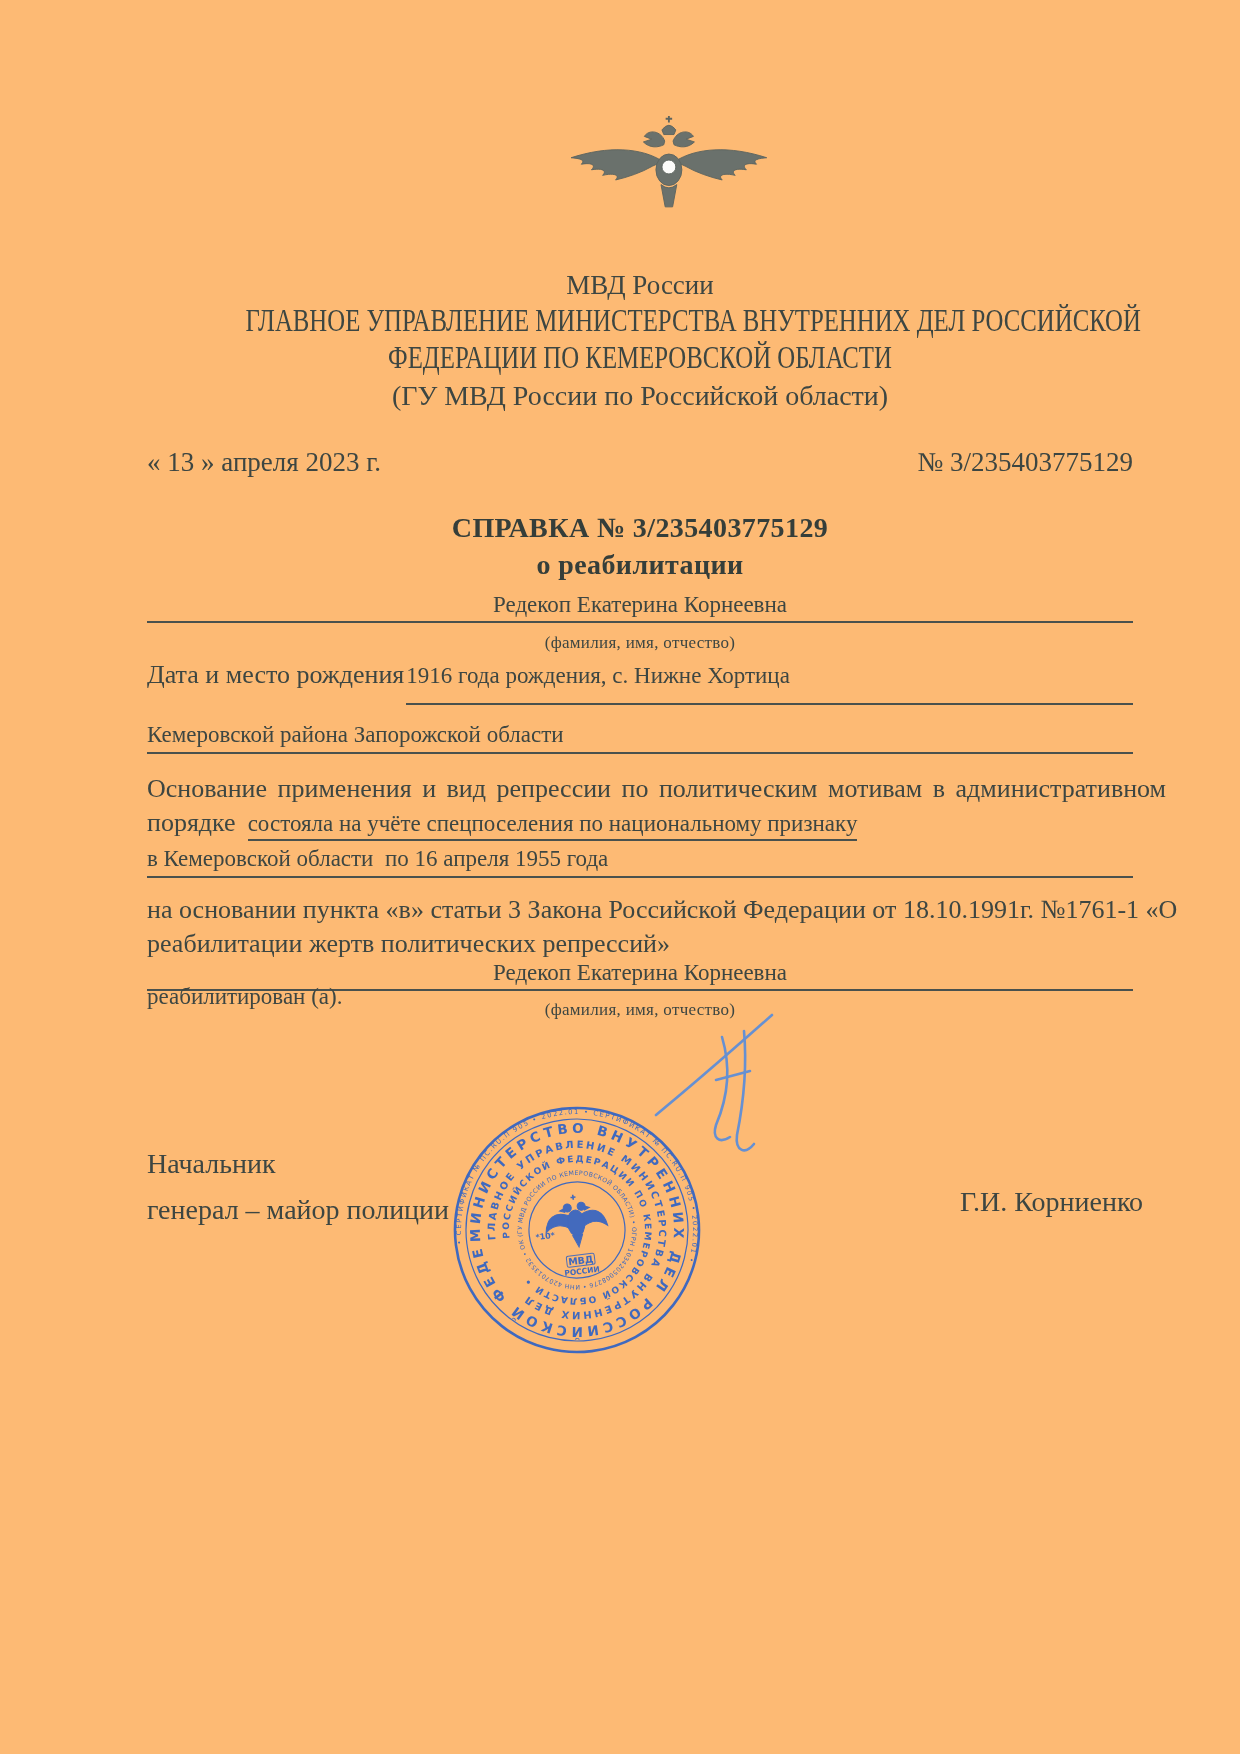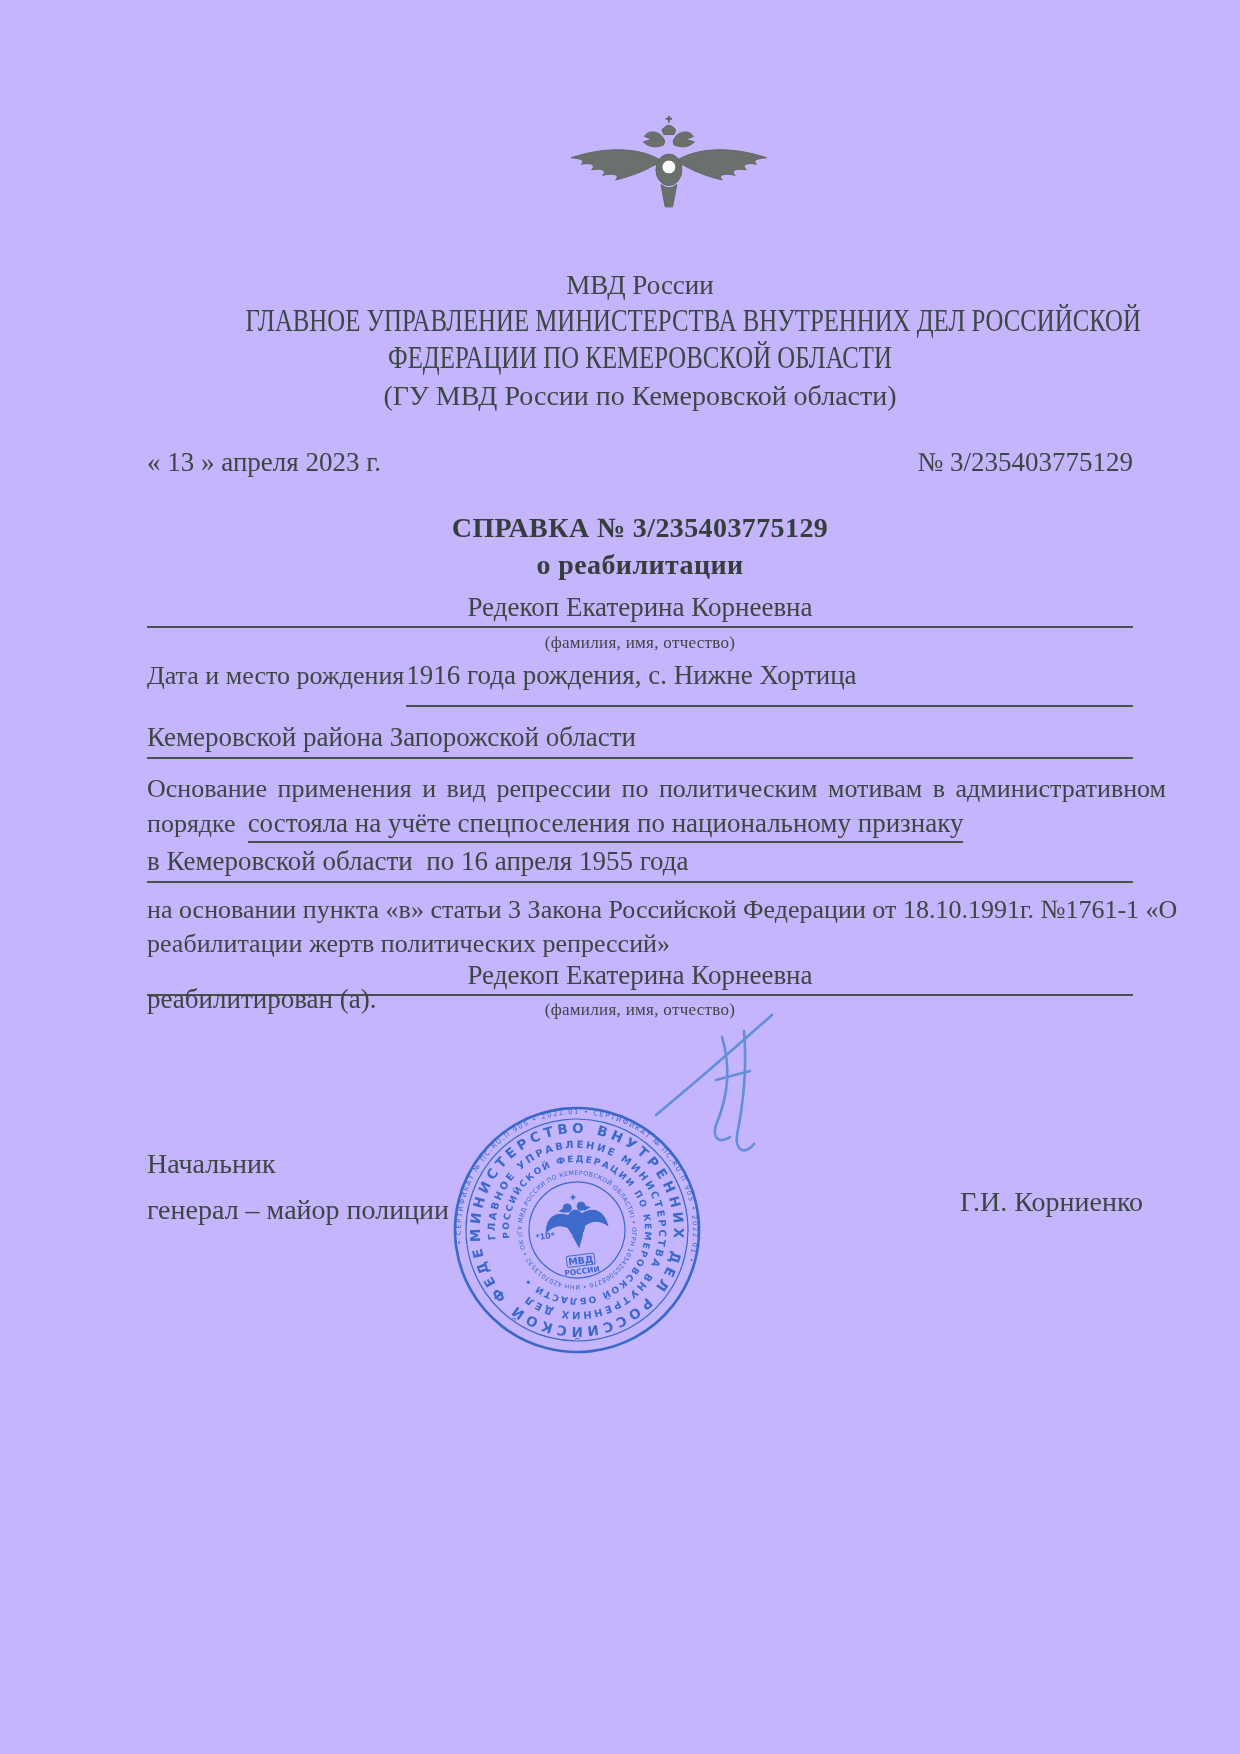--- a/index.html
+++ b/index.html
@@ -1,30 +1,30 @@
 <!DOCTYPE html>
 <html><head>
 <meta charset="utf-8">
 <style>
   html,body{margin:0;padding:0;background:#e8e8e6;}
   .page{
-    position:relative;width:1240px;height:1754px;background:#c4b5fd;
+    position:relative;width:1240px;height:1754px;background:#fdba74;
     font-family:"Liberation Serif", serif;color:#3d4642;overflow:hidden;
     box-shadow:0 0 6px rgba(0,0,0,.25);
   }
   .abs{position:absolute;}
   .center{text-align:center;}
   .nowrap{white-space:nowrap;}
   .condensed{display:block;transform:scaleX(0.80);transform-origin:50% 50%;white-space:nowrap;}
   .content-col{left:147px;width:986px;}
   .flexrow{display:flex;align-items:baseline;}
   .fill{flex:1 1 auto;}
   .underl{border-bottom:2px solid #49514d;}
   .lbl{font-size:26px;}
-  .val{font-size:27px;}
+  .val{font-size:23px;}
   .smallcap{font-size:17px;letter-spacing:.3px;}
   .title{font-size:28px;font-weight:bold;letter-spacing:.4px;color:#353e3a;}
   .pre{white-space:pre-wrap;}
   svg text{font-family:"DejaVu Sans", sans-serif;}
 </style>
 </head>
 <body>
 
 <div class="page">
 
@@ -42,21 +42,21 @@
     </g>
   </svg>
 
   <div class="abs content-col center" style="top:270px;font-size:27px;">МВД России</div>
   <div class="abs content-col center" style="top:303px;font-size:31px;">
     <span class="condensed">ГЛАВНОЕ УПРАВЛЕНИЕ МИНИСТЕРСТВА ВНУТРЕННИХ ДЕЛ РОССИЙСКОЙ</span>
   </div>
   <div class="abs content-col center" style="top:340px;font-size:31px;">
     <span class="condensed">ФЕДЕРАЦИИ ПО КЕМЕРОВСКОЙ ОБЛАСТИ</span>
   </div>
-  <div class="abs content-col center" style="top:380px;font-size:28px;">(ГУ МВД России по Кемеровской области)</div>
+  <div class="abs content-col center" style="top:380px;font-size:28px;">(ГУ МВД России по Российской области)</div>
 
   <div class="abs content-col flexrow" style="top:447px;justify-content:space-between;font-size:27px;">
     <span>« 13 » апреля 2023 г.</span>
     <span>№ 3/235403775129</span>
   </div>
 
   <div class="abs content-col center title" style="top:512px;">СПРАВКА № 3/235403775129</div>
   <div class="abs content-col center title" style="top:549px;">о реабилитации</div>
 
   <div class="abs content-col center underl val" style="top:592px;padding-bottom:3px;">Редекоп Екатерина Корнеевна</div>

